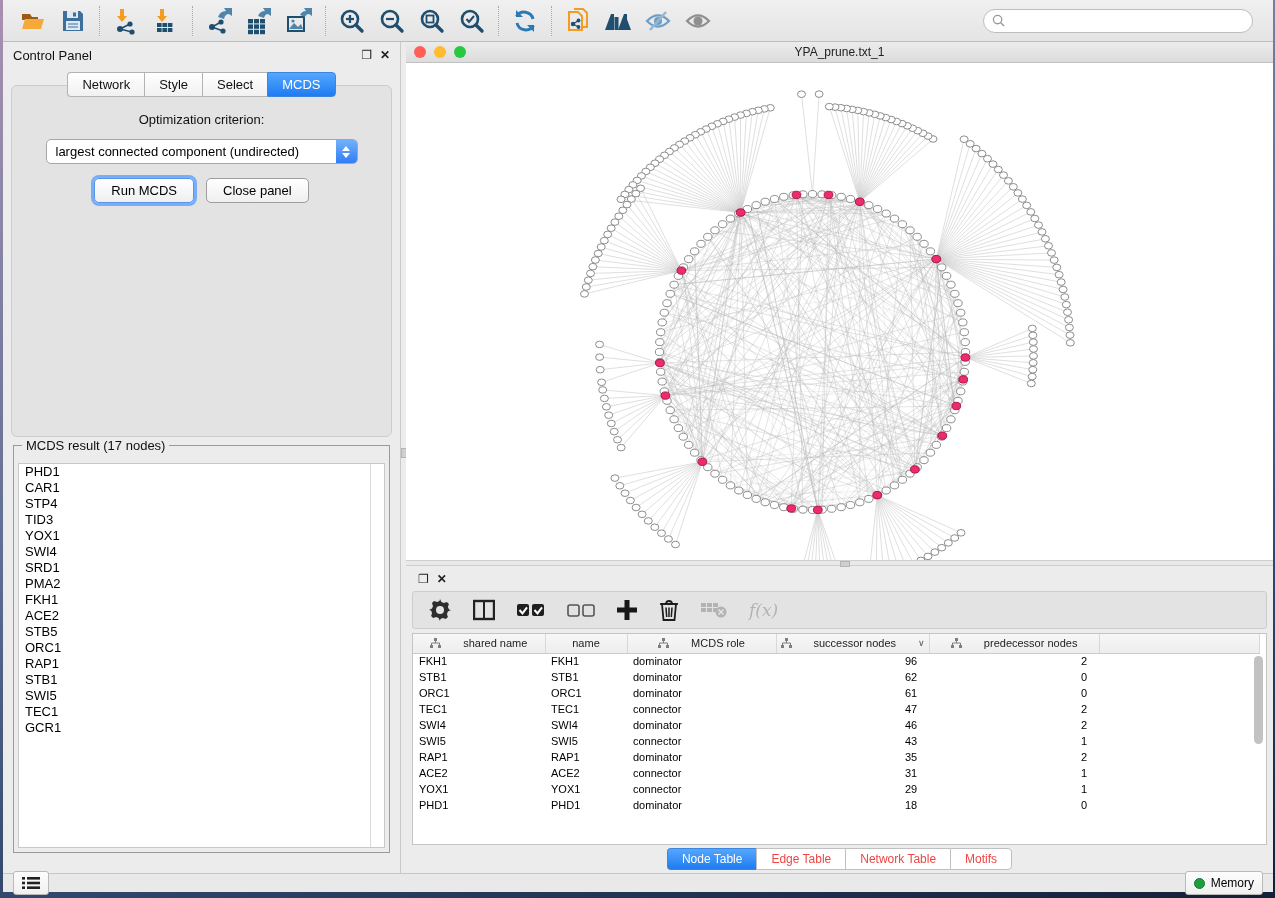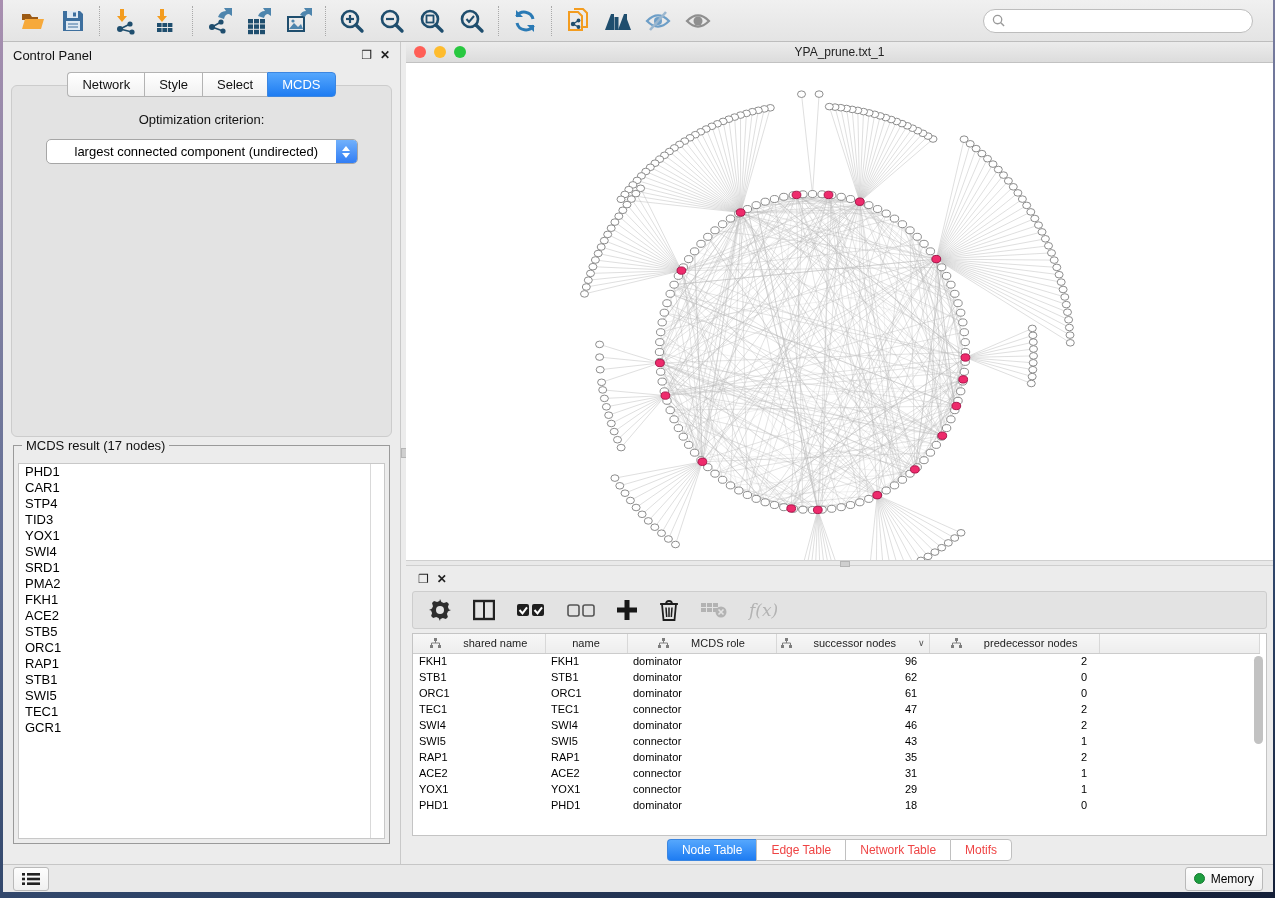--- a/index.html
+++ b/index.html
@@ -45,21 +45,21 @@
   .cp-tab.active { background:linear-gradient(#55a7fd,#1e7cf2); color:#fff; border-color:#3c86e0; }
   .cp-body {
     margin:-12px 8px 0 8px; padding-top:24px; background:#e3e3e3;
     border:1px solid #cccccc; border-radius:6px; height:352px; flex:0 0 auto;
   }
   .opt-label { text-align:center; font-size:13px; color:#111; margin-top:2px; }
   .opt-select {
     margin:12px auto 0 auto; width:312px; height:25px; background:#fff;
     border:1px solid #a6a6a6; border-radius:5px; display:flex; align-items:center; overflow:hidden;
   }
-  .opt-select .sel-text { flex:1; font-size:13px; padding-left:9px; color:#000; white-space:nowrap;margin-left:19px; }
+  .opt-select .sel-text { flex:1; font-size:13px; padding-left:9px; color:#000; white-space:nowrap; }
   .opt-select .sel-step {
     width:21px; height:25px; background:linear-gradient(#74b3fc,#2f7bf4);
     display:flex; flex-direction:column; align-items:center; justify-content:center; gap:2px;
   }
   .sel-step i { width:0; height:0; border-left:4px solid transparent; border-right:4px solid transparent; display:block; }
   .sel-step .up { border-bottom:5px solid #fff; }
   .sel-step .dn { border-top:5px solid #fff; }
   .btn-row { display:flex; justify-content:center; gap:12px; margin-top:14px; }
   .push-btn {
     font-size:13px; padding:4px 16px; background:linear-gradient(#ffffff,#efefef);
@@ -114,21 +114,21 @@
   .tbl-vscroll { position:absolute; top:22px; right:3px; width:9px; height:88px; background:#c2c2c2; border-radius:5px; }
   .tp-tabs { height:28px; display:flex; justify-content:center; align-items:center; flex:0 0 auto; }
   .tp-tab {
     font-size:12px; padding:3px 14px; background:#fff; border:1px solid #c0c0c0; border-right:none; color:#ef4444;
   }
   .tp-tab:first-child { border-radius:4px 0 0 4px; }
   .tp-tab:last-child { border-right:1px solid #c0c0c0; border-radius:0 4px 4px 0; }
   .tp-tab.active { background:linear-gradient(#55a7fd,#1e7cf2); color:#fff; border-color:#3c86e0; }
   
   .statusbar {
-    height:28px; flex:0 0 auto; background:#e9e9e9; border-top:1px solid #c6c6c6;
+    height:19px; flex:0 0 auto; background:#e9e9e9; border-top:1px solid #c6c6c6;
     display:flex; align-items:center; padding:0 10px; justify-content:space-between;
   }
   .sb-btn {
     height:24px; min-width:30px; background:linear-gradient(#fdfdfd,#f0f0f0); border:1px solid #b9b9b9; border-radius:3px;
     display:flex; align-items:center; justify-content:center; gap:6px; padding:0 8px; font-size:12px; color:#000;
   }
   .mem-dot { width:11px; height:11px; border-radius:50%; background:#1d9e3f; border:1px solid #157a30; }
 </style>
 </head>
 <body>
@@ -343,20 +343,24 @@
           <div class="cp-tab active">MCDS</div>
         </div>
       <div class="cp-body">
         <div class="opt-label">Optimization criterion:</div>
         <div class="opt-select">
           <span class="sel-text">largest connected component (undirected)</span>
           <span class="sel-step">
               <i class="up"></i>
               <i class="dn"></i>
             </span>
+        </div>
+        <div class="btn-row">
+          <button class="push-btn focused">Run MCDS</button>
+          <button class="push-btn">Close panel</button>
         </div>
       </div>
       <div class="mcds-group">
         <span class="mcds-legend">MCDS result (17 nodes)</span>
         <div class="mcds-list" id="mcds-list">
           <div class="mcds-scroll"></div>
         <div class="mcds-item">PHD1</div>
             <div class="mcds-item">CAR1</div>
             <div class="mcds-item">STP4</div>
             <div class="mcds-item">TID3</div>

